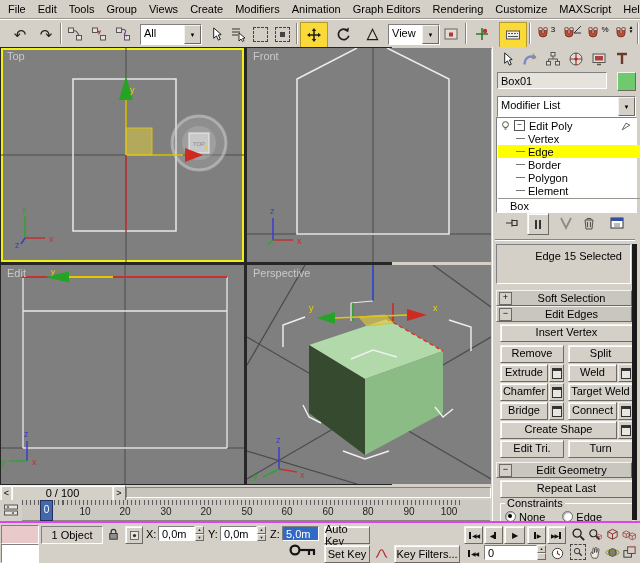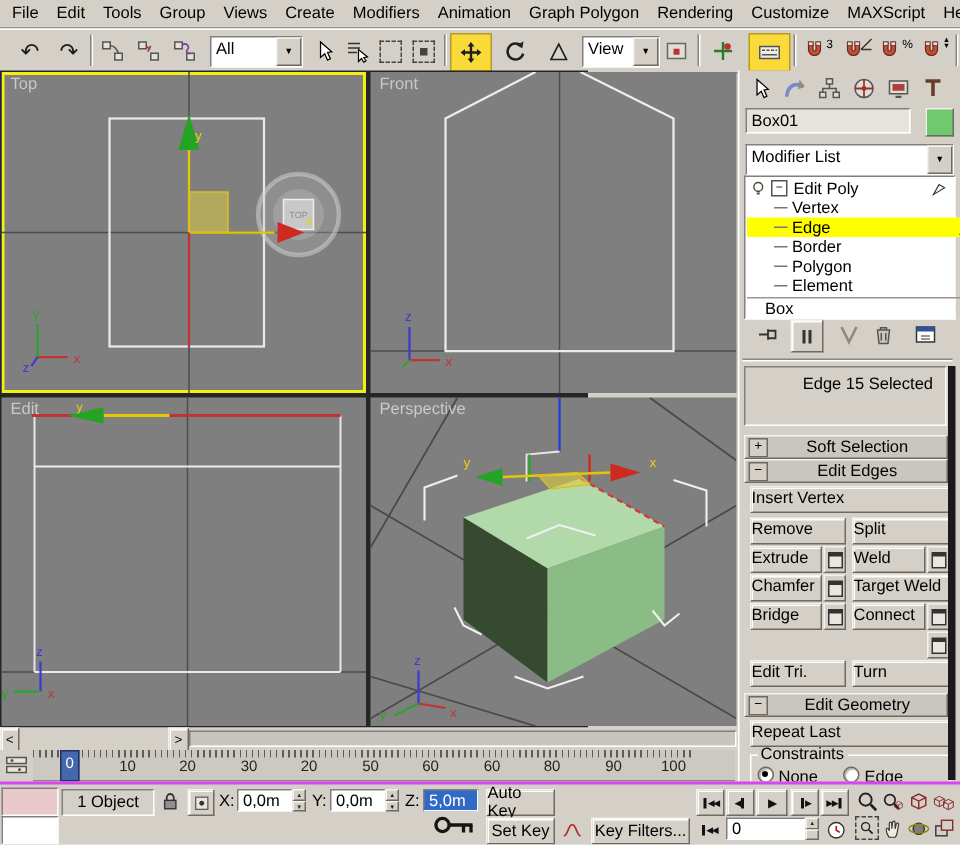--- a/index.html
+++ b/index.html
@@ -27,21 +27,21 @@
   .vplabel{position:absolute;left:6px;top:2px;color:#c9c9c9;z-index:2}
   #vp-top{left:1px;top:1px;width:243px;height:214px}
   #vp-front{left:247px;top:1px;width:244px;height:214px}
   #vp-left{left:1px;top:218px;width:243px;height:219px}
   #vp-persp{left:247px;top:218px;width:244px;height:219px}
   .vp svg{position:absolute;left:0;top:0}
   
   .cmdpanel{position:absolute;left:492px;top:47px;width:148px;height:474px;background:#d4d0c8;border-left:1px solid #fff}
   .cp{position:absolute}
   .tab{position:absolute;top:2px;width:22px;height:20px;display:flex;align-items:center;justify-content:center}
-  .cpbtn{position:absolute;height:16px;line-height:15px;background:#d4d0c8;border:1px solid;border-color:#f4f2ee #6e6a63 #6e6a63 #f4f2ee;box-shadow:inset 1px 1px 0 #fff;cursor:default;overflow:hidden;white-space:nowrap}
+  .cpbtn{position:absolute;height:16px;line-height:15px;text-align:center;background:#d4d0c8;border:1px solid;border-color:#f4f2ee #6e6a63 #6e6a63 #f4f2ee;box-shadow:inset 1px 1px 0 #fff;cursor:default;overflow:hidden;white-space:nowrap}
   .cpbox{position:absolute;width:13px;height:16px;background:#d4d0c8;border:1px solid;border-color:#f4f2ee #6e6a63 #6e6a63 #f4f2ee;display:flex;align-items:center;justify-content:center}
   .miniwin{width:8px;height:7px;border:1px solid #333;border-top:3px solid #333;background:#e8e6e0}
   .rollout{position:absolute;left:3px;width:134px;height:14px;background:#c9c6bf;border:1px solid;border-color:#f4f2ee #6e6a63 #6e6a63 #f4f2ee;display:flex;align-items:center}
   .rollout .pm{width:11px;height:11px;margin-left:2px;border:1px solid #6e6a63;background:#d4d0c8;font-size:9px;line-height:9px;text-align:center}
   .rollout .rl{flex:1;text-align:center}
   .stackrow{position:absolute;left:1px;width:136px;height:13px;display:flex;align-items:center;white-space:nowrap}
   .treedash{display:inline-block;width:9px;height:1px;background:#777;margin:0 3px 0 0}
   .subarrow{width:10px;height:10px;margin-left:auto;margin-right:3px}
   .radio{display:inline-block;width:9px;height:9px;border-radius:50%;background:#fff;border:1px solid #6e6a63;box-shadow:inset 1px 1px 1px #aaa;position:relative;vertical-align:-1px;margin-right:3px}
   .radio.sel::after{content:"";position:absolute;left:2px;top:2px;width:4px;height:4px;border-radius:50%;background:#000}
@@ -214,21 +214,21 @@
 
   <div class="menubar">
     <span>File</span>
     <span>Edit</span>
     <span>Tools</span>
     <span>Group</span>
     <span>Views</span>
     <span>Create</span>
     <span>Modifiers</span>
     <span>Animation</span>
-    <span>Graph Polygon</span>
+    <span>Graph Editors</span>
     <span>Rendering</span>
     <span>Customize</span>
     <span>MAXScript</span>
     <span>Help</span>
   </div>
 
   <div class="toolbar">
     <div class="tbtn" style="left:8px">
         <span class="glyph">↶</span>
       </div>
@@ -607,20 +607,21 @@
       </div>
     <div class="cpbtn" style="left:75px;top:336px;width:63px">Target Weld</div>
     <div class="cpbtn" style="left:7px;top:355px;width:46px">Bridge</div>
     <div class="cpbox" style="left:56px;top:355px">
         <span class="miniwin"></span>
       </div>
     <div class="cpbtn" style="left:75px;top:355px;width:47px">Connect</div>
     <div class="cpbox" style="left:125px;top:355px">
         <span class="miniwin"></span>
       </div>
+    <div class="cpbtn" style="left:7px;top:374px;width:115px">Create Shape</div>
     <div class="cpbox" style="left:125px;top:374px">
         <span class="miniwin"></span>
       </div>
     <div class="cpbtn" style="left:7px;top:393px;width:62px">Edit Tri.</div>
     <div class="cpbtn" style="left:75px;top:393px;width:63px">Turn</div>
 
     <div class="rollout" style="top:415px">
       <span class="pm">−</span>
       <span class="rl">Edit Geometry</span>
     </div>
@@ -631,20 +632,23 @@
       <span><span class="radio sel"></span><span>None</span></span>
       <span style="margin-left:14px"><span class="radio"></span><span>Edge</span></span>
     </fieldset>
 
     <div class="cp" style="left:139px;top:197px;width:5px;height:276px;background:#1a1a1a"></div>
   </div>
 
   <div class="timeslider">
     <div class="raised flexc" style="position:absolute;left:0;top:0;width:11px;height:14px;font-size:9px">
         <span>&lt;</span>
+      </div>
+    <div class="raised flexc" style="position:absolute;left:11px;top:0;width:101px;height:14px">
+        <span>0 / 100</span>
       </div>
     <div class="raised flexc" style="position:absolute;left:112px;top:0;width:12px;height:14px;font-size:9px">
         <span>&gt;</span>
       </div>
     <div class="sunken" style="position:absolute;left:126px;top:2px;width:363px;height:9px;background:#c8c5be"></div>
   </div>
 
   <div class="trackbar">
     <div class="flexc" style="position:absolute;left:2px;top:1px;width:18px;height:18px">
         <svg width="16" height="16">

